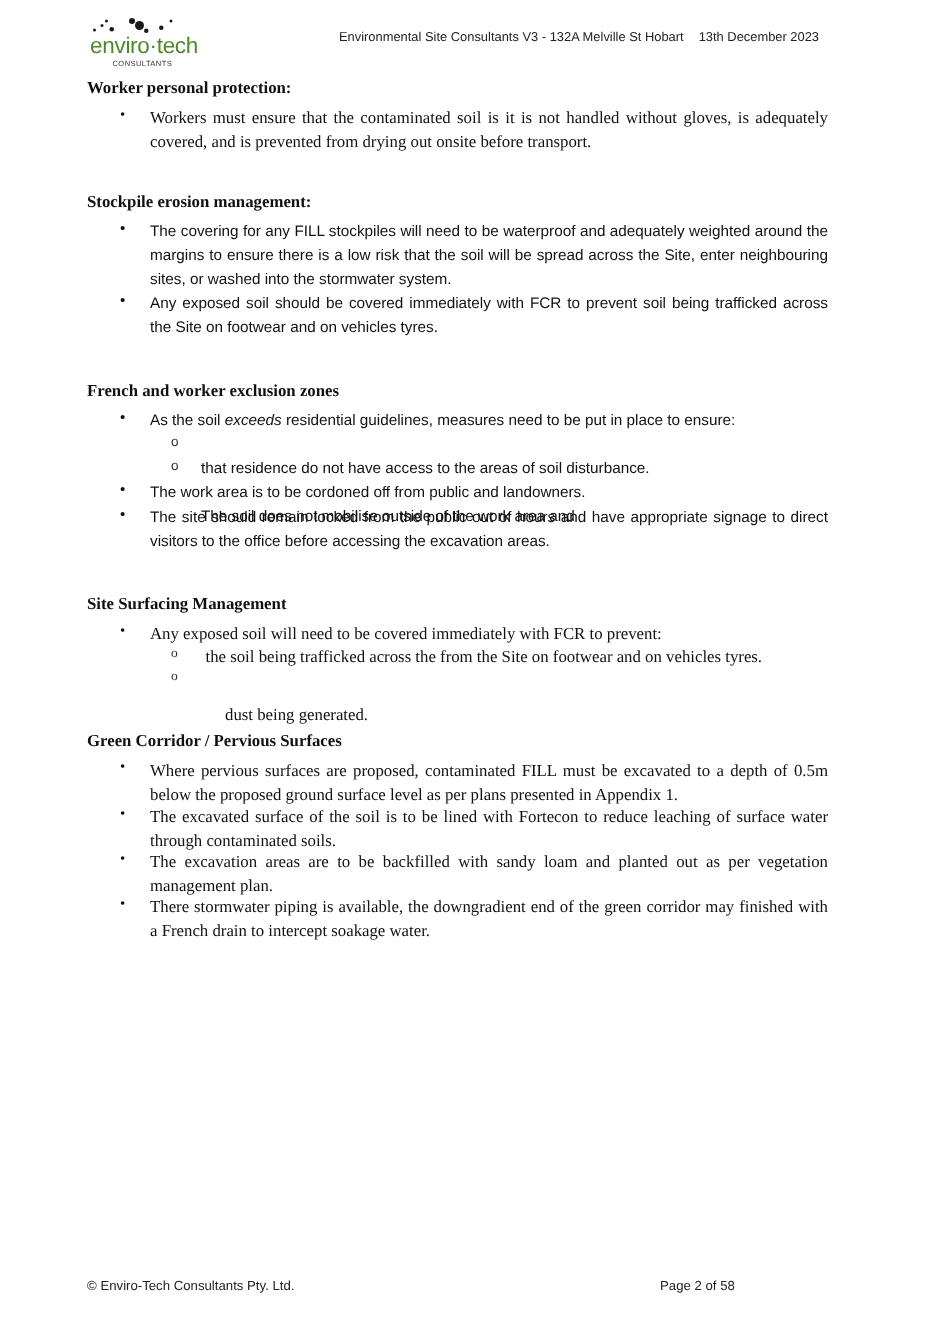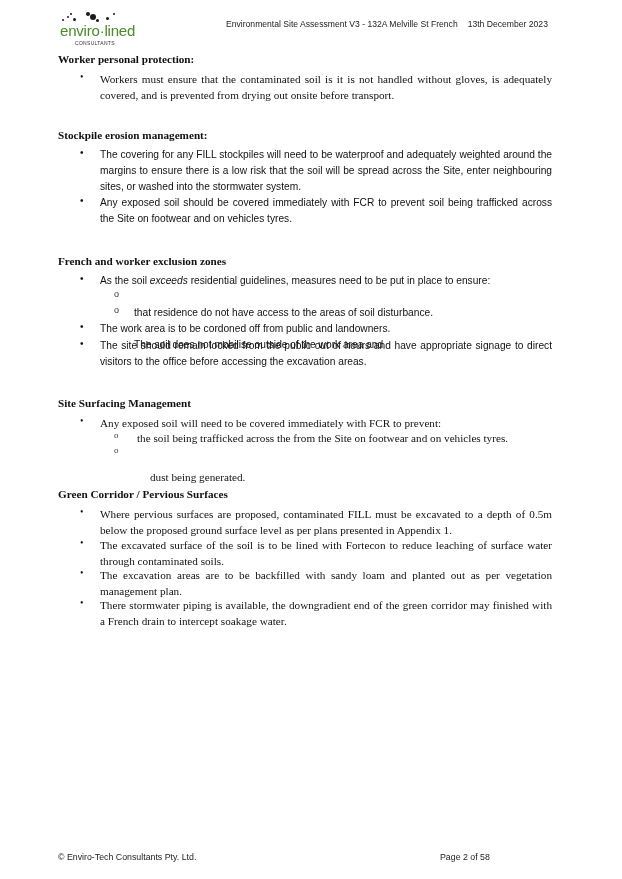--- a/index.html
+++ b/index.html
@@ -39,26 +39,26 @@
       <span class="logo-dot" style="left:4px;top:9px;width:2px;height:2px;"></span>
       <span class="logo-dot" style="left:9px;top:6px;width:2px;height:2px;"></span>
       <span class="logo-dot" style="left:12px;top:3px;width:2px;height:2px;"></span>
       <span class="logo-dot" style="left:15px;top:8px;width:3px;height:3px;"></span>
       <span class="logo-dot" style="left:28px;top:2px;width:4px;height:4px;"></span>
       <span class="logo-dot" style="left:32px;top:4px;width:6px;height:6px;"></span>
       <span class="logo-dot" style="left:38px;top:9px;width:3px;height:3px;"></span>
       <span class="logo-dot" style="left:48px;top:7px;width:3px;height:3px;"></span>
       <span class="logo-dot" style="left:55px;top:3px;width:2px;height:2px;"></span>
     </div>
-    <div class="logo-text"><span>enviro</span><span>·</span><span>lined</span></div>
+    <div class="logo-text"><span>enviro</span><span>·</span><span>tech</span></div>
     <div class="logo-sub">CONSULTANTS</div>
   </div>
 
   <div class="header-text">
-    <span>Environmental Site Assessment V3 - 132A Melville St French</span><span class="date">13th December 2023</span>
+    <span>Environmental Site Consultants V3 - 132A Melville St Hobart</span><span class="date">13th December 2023</span>
   </div>
 
   <div class="heading" style="top:53px;">Worker personal protection:</div>
   <div class="bullet-row serif" style="top:71px;">
     <span class="bullet">•</span>
     <div class="btext just">Workers must ensure that the contaminated soil is it is not handled without gloves, is adequately covered, and is prevented from drying out onsite before transport.</div>
   </div>
 
   <div class="heading" style="top:129px;">Stockpile erosion management:</div>
   <div class="bullet-row sans" style="top:147px;">

